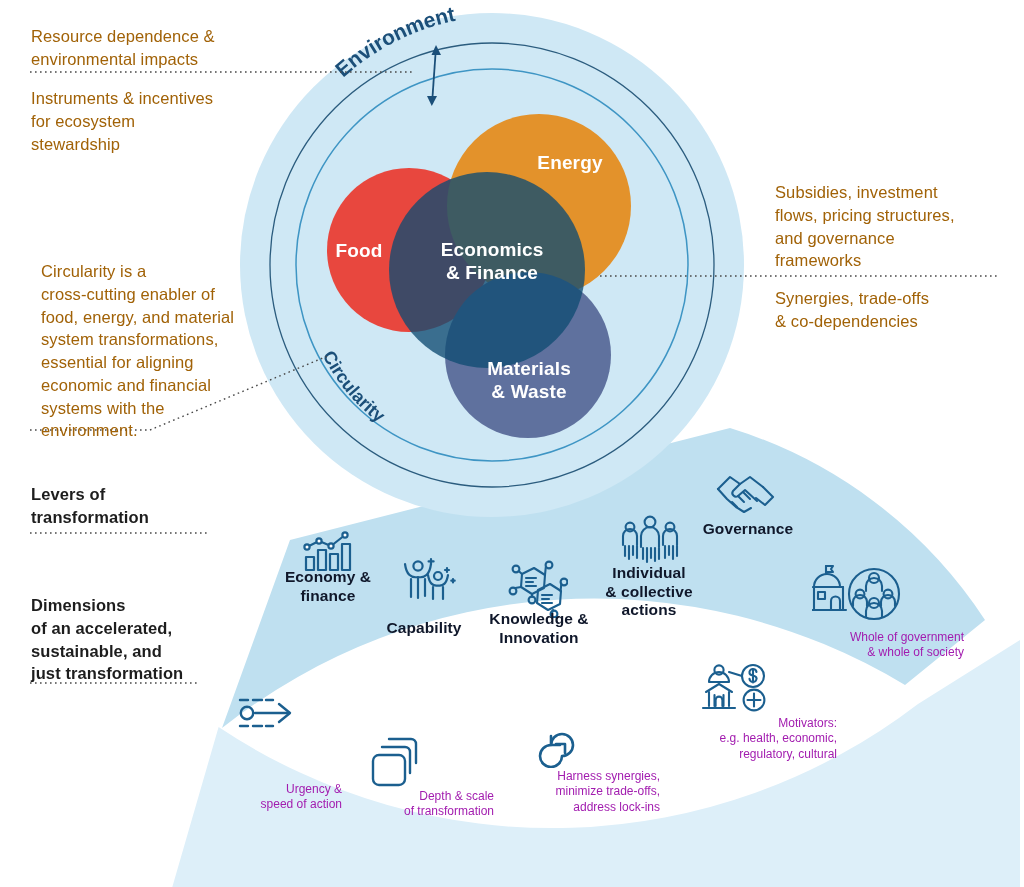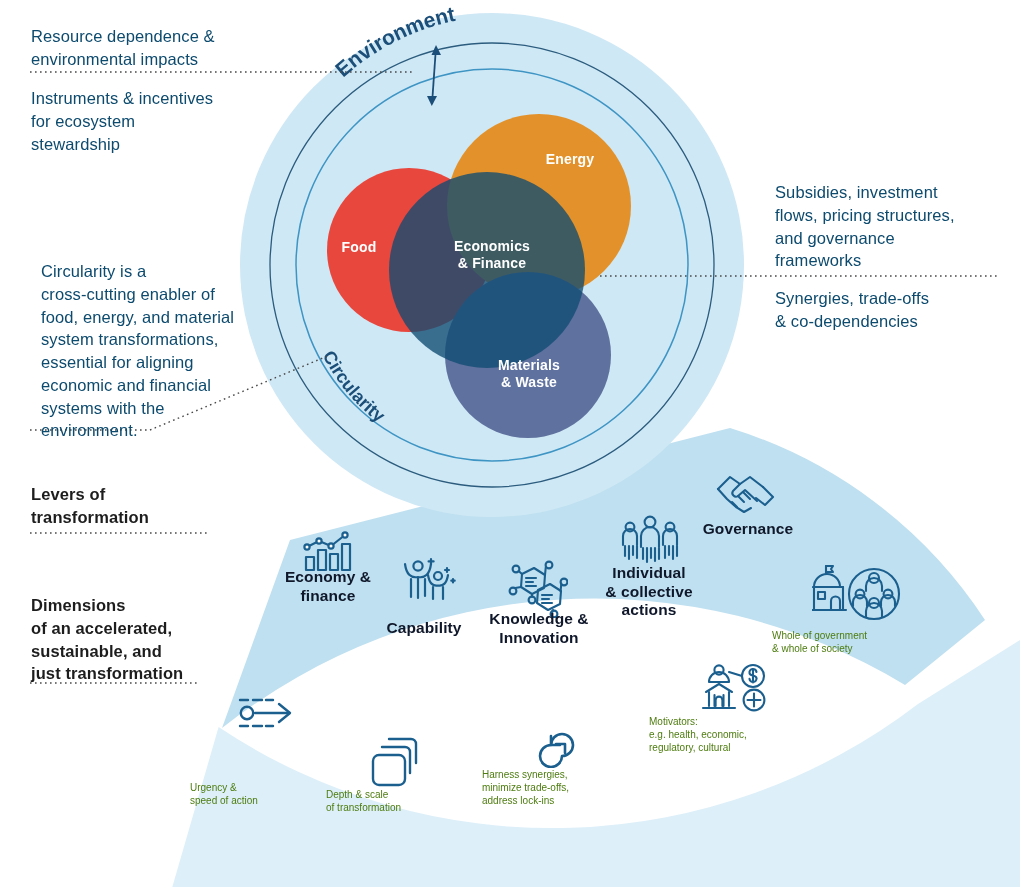--- a/index.html
+++ b/index.html
@@ -9,56 +9,56 @@
     font-family:"Liberation Sans","DejaVu Sans",sans-serif;
     overflow:hidden;
     position:relative;
   }
   #stage{position:absolute;inset:0;width:1024px;height:887px;}
   svg.layer{position:absolute;left:0;top:0;width:1024px;height:887px;}
 
   
   .note{
     position:absolute;
-    color:#0c4a6e;
+    color:#a16207;
     font-size:16.5px;
     line-height:1.38;
     letter-spacing:0.1px;
   }
   .note.bold{font-weight:bold;color:#1d1d1d;}
 
   
   .venn-label{
     position:absolute;
     color:#ffffff;
     font-weight:bold;
-    font-size:14px;
+    font-size:19px;
     line-height:1.22;
     text-align:center;
     white-space:pre-line;
     letter-spacing:0.15px;
   }
 
   
   .lever-label{
     position:absolute;
     color:#0f172a;
     font-weight:bold;
     font-size:15.5px;
     line-height:1.2;
     text-align:center;
     white-space:pre-line;
     letter-spacing:0.1px;
   }
   .dim-label{
     position:absolute;
-    color:#4d7c0f;
-    font-size:10px;
+    color:#a21caf;
+    font-size:12px;
     line-height:1.28;
-    text-align:left;
+    text-align:right;
     white-space:pre-line;
   }
   .icon-wrap{position:absolute;}
 </style>
 </head>
 <body>
 
 <div id="stage">
 
   <svg class="layer" viewBox="0 0 1024 887">

